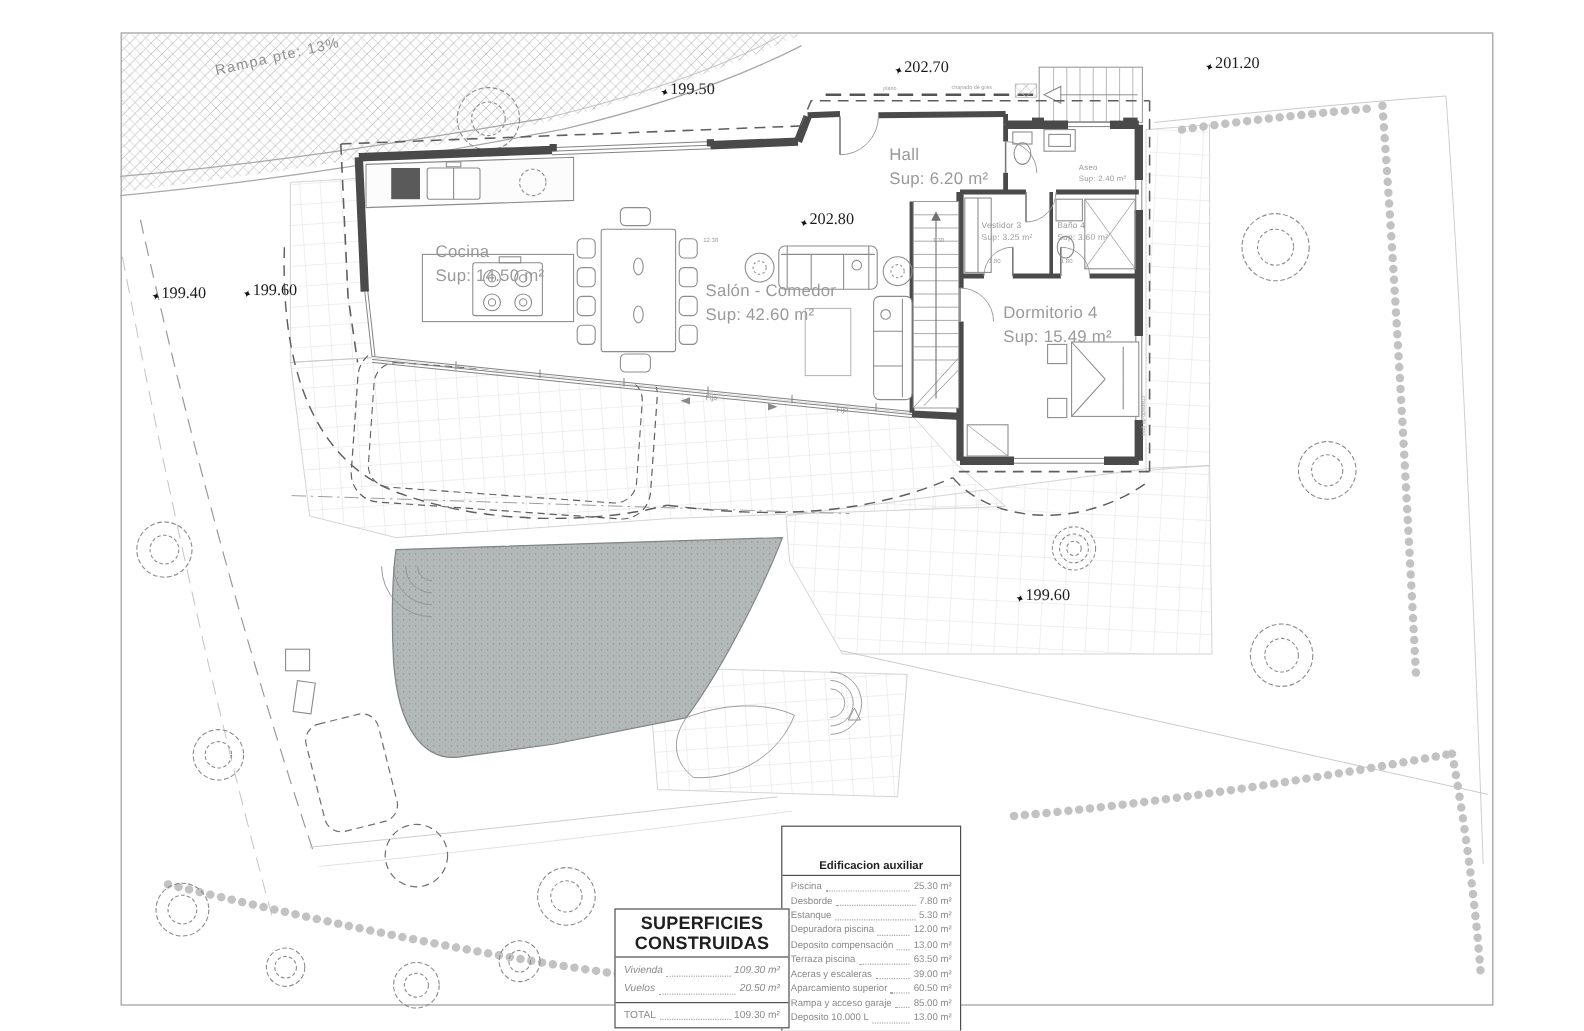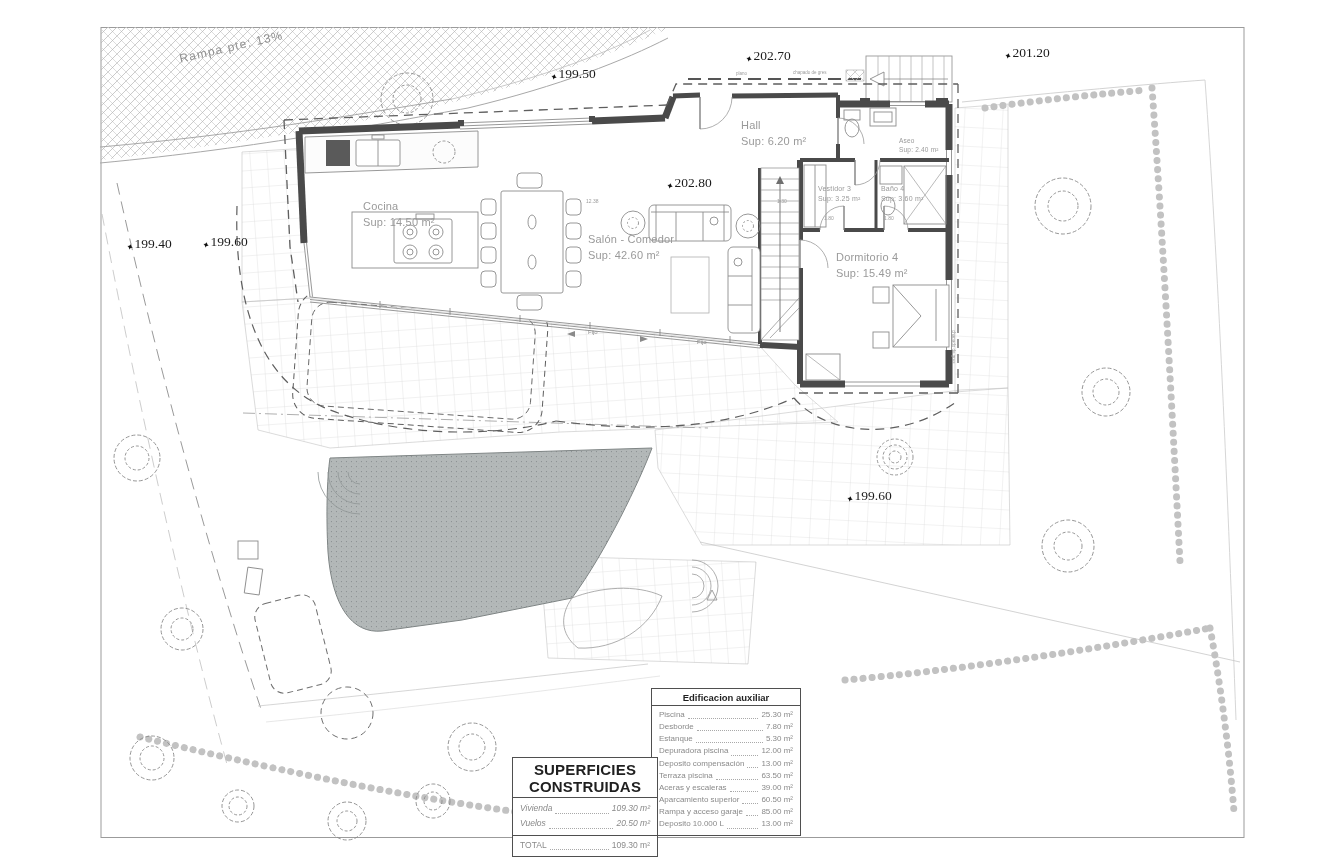--- a/index.html
+++ b/index.html
@@ -1,20 +1,20 @@
 <!DOCTYPE html>
 <html><head>
 <meta charset="utf-8">
 <style>
   html,body{margin:0;padding:0;background:#fff;}
   .canvas{position:relative;width:1320px;height:859px;background:#fff;overflow:hidden;
           font-family:"Liberation Sans",sans-serif;}
   svg{position:absolute;left:0;top:0;}
   .abs{position:absolute;}
-  .room-lbl{color:#9a9a9a;font-size:11px;line-height:1.45;letter-spacing:.2px;white-space:nowrap;}
+  .room-lbl{color:#9a9a9a;font-size:14px;line-height:1.45;letter-spacing:.2px;white-space:nowrap;}
   .room-lbl.sm{font-size:7px;}
   .room-lbl.xs{font-size:6.5px;}
   .level{display:flex;align-items:flex-end;color:#1c1c1c;
          font-family:"Liberation Serif",serif;font-size:13.5px;white-space:nowrap;}
   .level .star{font-size:9px;color:#111;margin-right:1px;transform:rotate(18deg);line-height:1;}
   .ramp-lbl{color:#8f8f8f;font-size:12px;letter-spacing:1.2px;transform:rotate(-13deg);
             transform-origin:left top;white-space:nowrap;}
   .tiny{color:#9c9c9c;font-size:4.5px;white-space:nowrap;}
   .fijo{color:#8d8d8d;font-size:6px;white-space:nowrap;}
   .dim{color:#9c9c9c;font-size:5px;white-space:nowrap;}
@@ -23,21 +23,21 @@
   .ptable{position:absolute;background:#fff;border:1.6px solid #4f4f4f;box-sizing:border-box;}
   .ptable .hd{border-bottom:1.4px solid #4f4f4f;text-align:center;font-weight:bold;
               color:#1f1f1f;padding:3px 4px 2px;}
   .ptable .rows{padding:3px 7px 4px;}
   .trow{display:flex;align-items:flex-end;color:#8a8a8a;line-height:1.52;}
   .trow .lab{white-space:nowrap;}
   .trow .lead{flex:1;border-bottom:1.2px dotted #a9a9a9;margin:0 3px 2px 3px;min-width:6px;}
   .trow .val{white-space:nowrap;}
   .ptable .tot{border-top:1.2px solid #4f4f4f;padding:3px 7px 4px;}
   #tbl-aux{left:651px;top:688px;width:150px;font-size:8px;}
-  #tbl-aux .hd{font-size:9.5px;}
+  #tbl-aux .hd{font-size:9.5px;margin-top:24px;}
   #tbl-sup{left:512px;top:757px;width:146px;font-size:8.5px;z-index:4;}
   #tbl-sup .hd{font-size:15px;letter-spacing:.2px;}
   #tbl-sup .rows .trow{line-height:1.75;font-style:italic;}
 </style>
 </head>
 <body>
 
 <div class="canvas">
 
 <svg width="1320" height="859" viewBox="0 0 1320 859">

